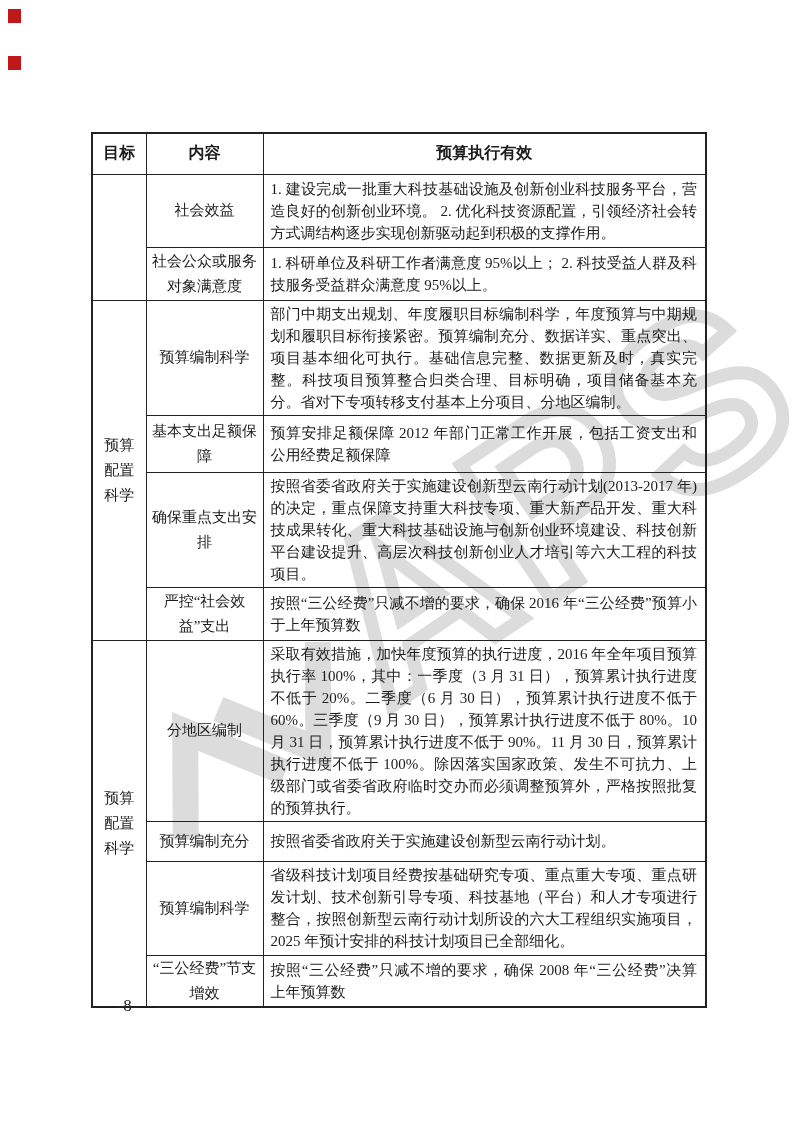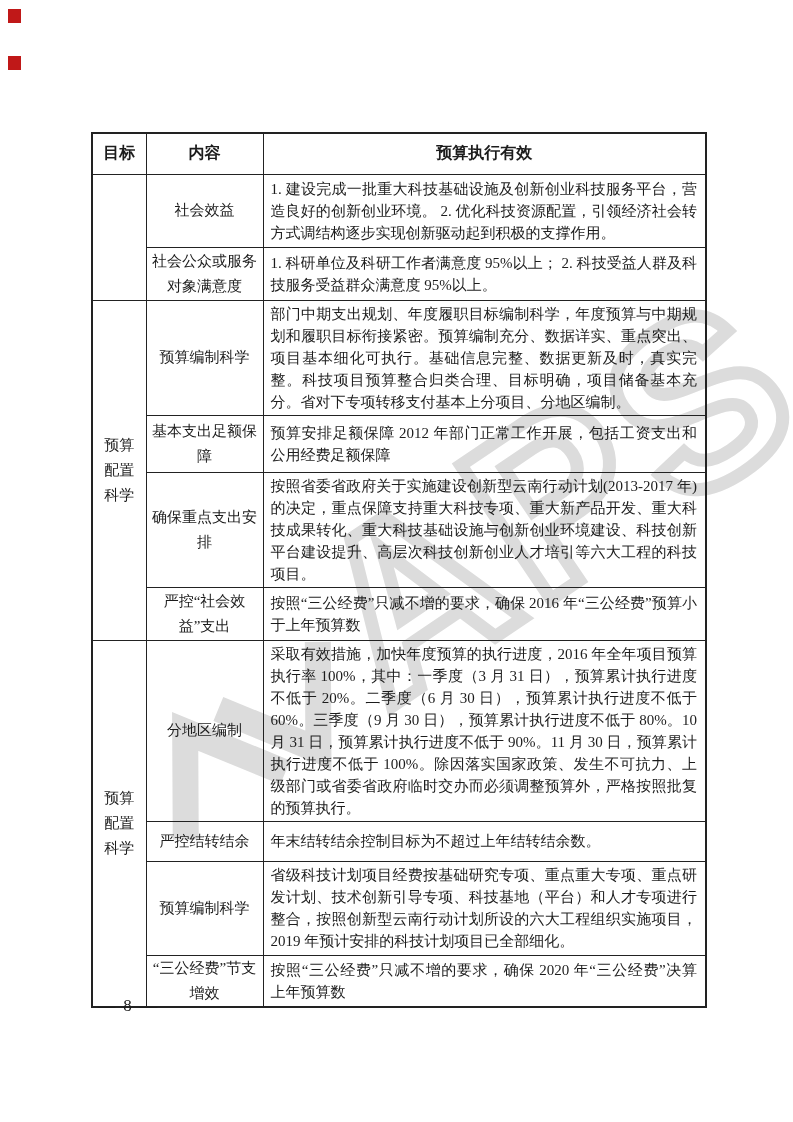--- a/index.html
+++ b/index.html
@@ -121,27 +121,27 @@
       <td class="content">严控“社会效益”支出</td>
       <td class="task">按照“三公经费”只减不增的要求，确保 2016 年“三公经费”预算小于上年预算数</td>
     </tr>
 
     <tr class="h157">
       <td class="goal" rowspan="4">预算配置科学</td>
       <td class="content">分地区编制</td>
       <td class="task">采取有效措施，加快年度预算的执行进度，2016 年全年项目预算执行率 100%，其中：一季度（3 月 31 日），预算累计执行进度不低于 20%。二季度（6 月 30 日），预算累计执行进度不低于 60%。三季度（9 月 30 日），预算累计执行进度不低于 80%。10 月 31 日，预算累计执行进度不低于 90%。11 月 30 日，预算累计执行进度不低于 100%。除因落实国家政策、发生不可抗力、上级部门或省委省政府临时交办而必须调整预算外，严格按照批复的预算执行。</td>
     </tr>
     <tr class="h40">
-      <td class="content">严控结转结余</td>
-      <td class="task">年末结转结余控制目标为不超过上年结转结余数。</td>
+      <td class="content">预算编制充分</td>
+      <td class="task">按照省委省政府关于实施建设创新型云南行动计划。</td>
     </tr>
     <tr class="h94">
       <td class="content">预算编制科学</td>
-      <td class="task">省级科技计划项目经费按基础研究专项、重点重大专项、重点研发计划、技术创新引导专项、科技基地（平台）和人才专项进行整合，按照创新型云南行动计划所设的六大工程组织实施项目，2019 年预计安排的科技计划项目已全部细化。</td>
+      <td class="task">省级科技计划项目经费按基础研究专项、重点重大专项、重点研发计划、技术创新引导专项、科技基地（平台）和人才专项进行整合，按照创新型云南行动计划所设的六大工程组织实施项目，2025 年预计安排的科技计划项目已全部细化。</td>
     </tr>
     <tr class="h50">
       <td class="content">“三公经费”节支增效</td>
-      <td class="task">按照“三公经费”只减不增的要求，确保 2020 年“三公经费”决算 上年预算数</td>
+      <td class="task">按照“三公经费”只减不增的要求，确保 2008 年“三公经费”决算 上年预算数</td>
     </tr>
   </tbody>
 </table>
 
 <div class="page-number">— 8 —</div>
 
 </body></html>

